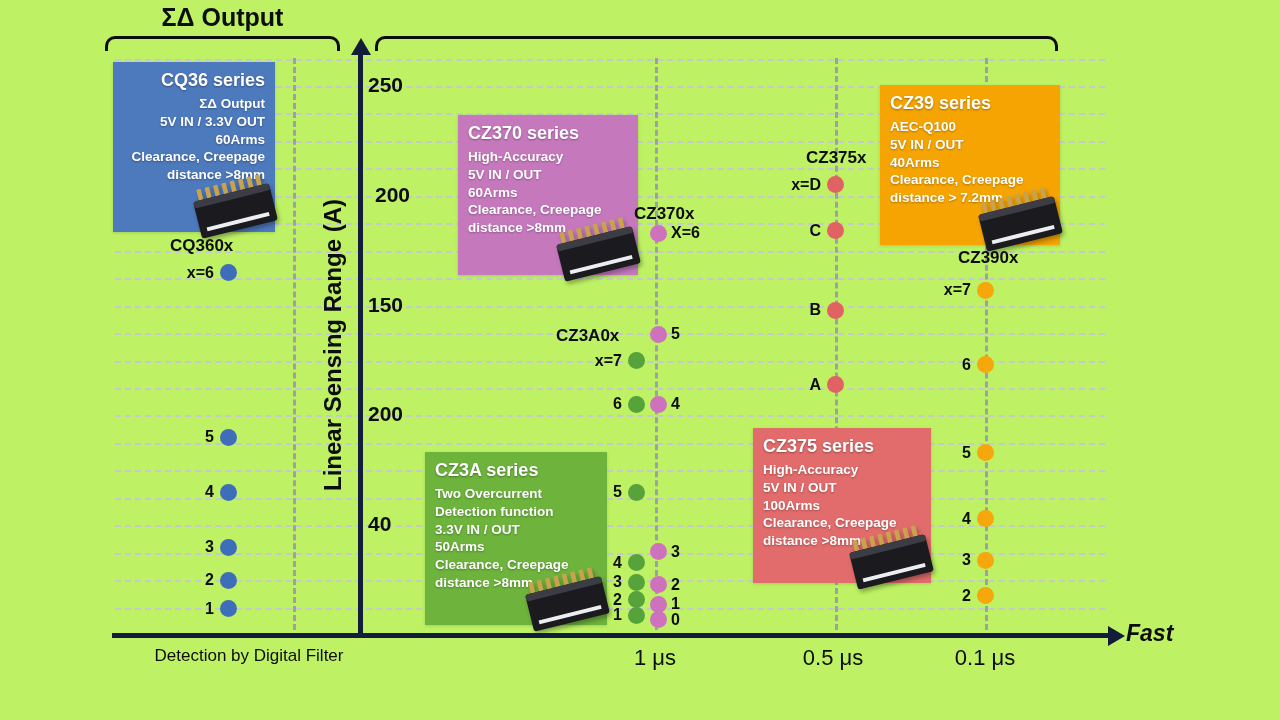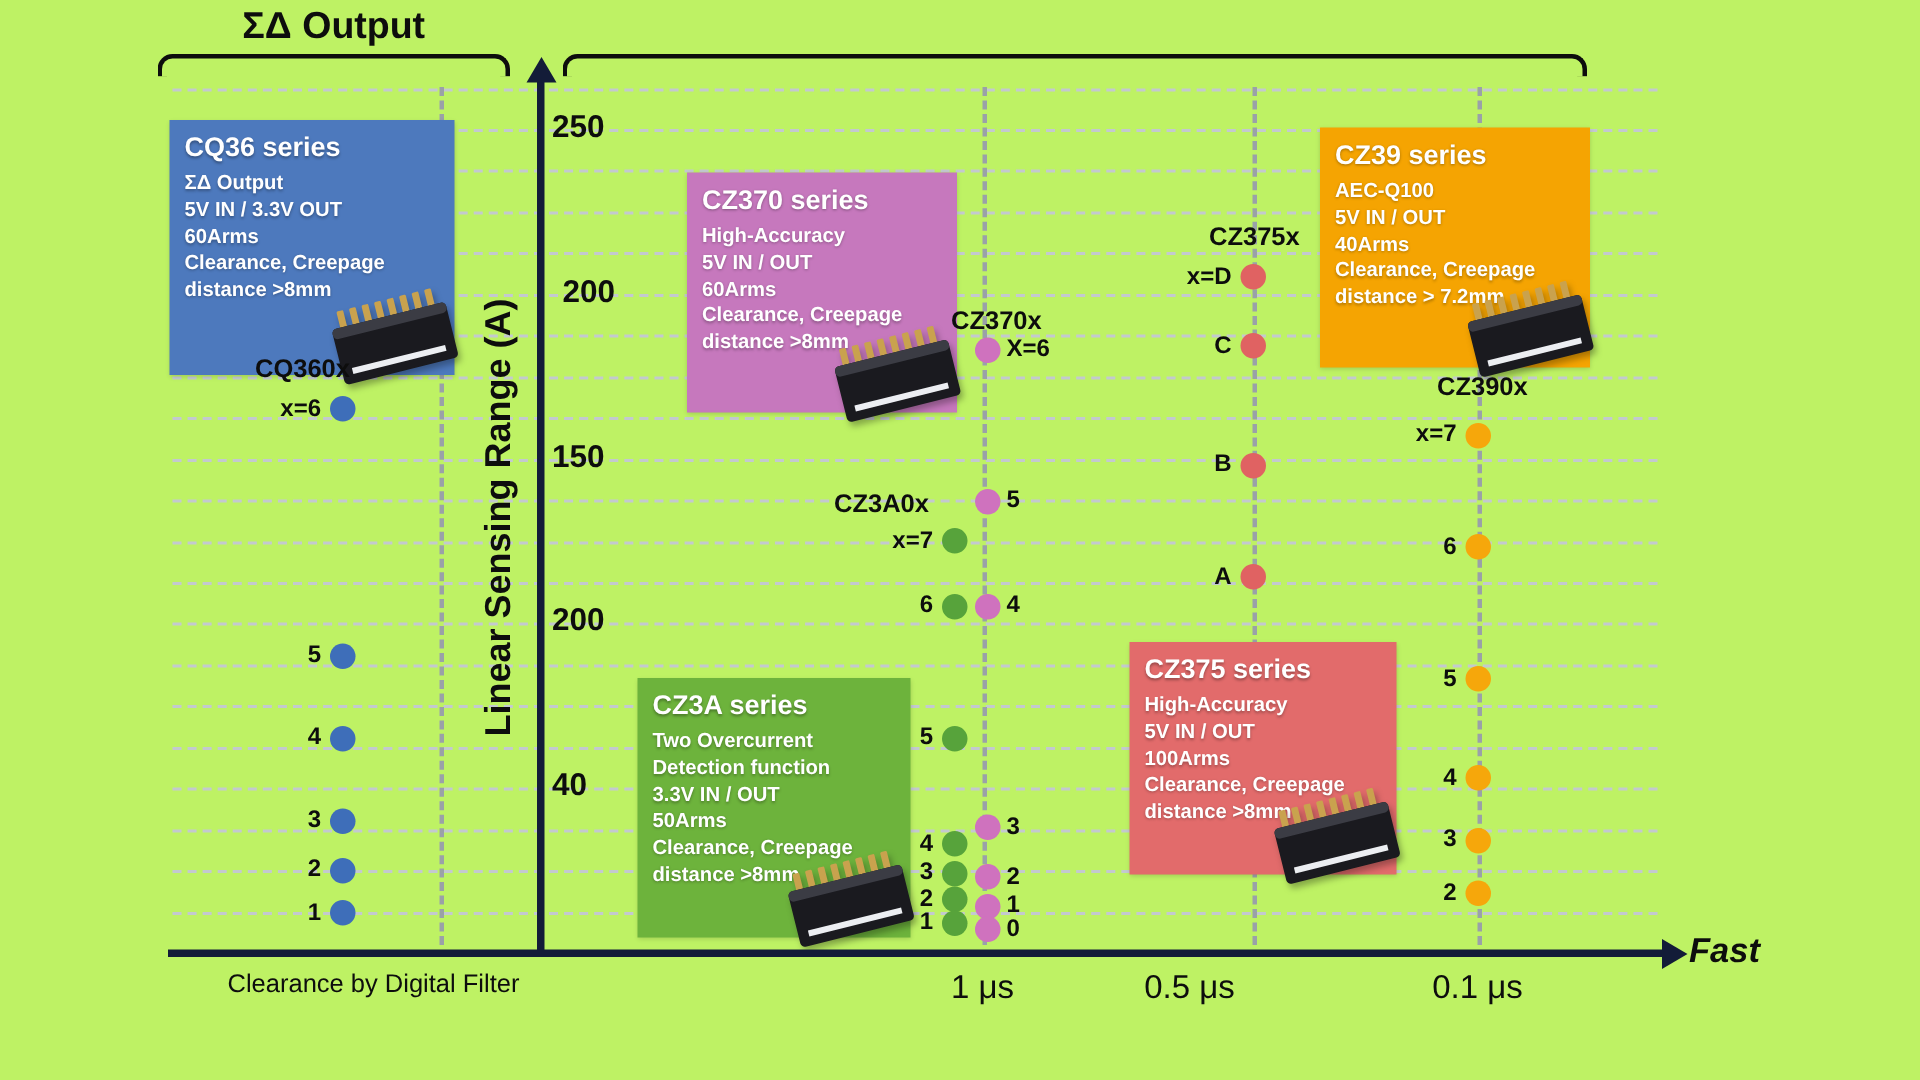--- a/index.html
+++ b/index.html
@@ -36,21 +36,21 @@
   .footnote{ position:absolute; left:118px; top:646px; width:262px; text-align:center;
              font-size:17px; z-index:5; }
 
   .ytick { position:absolute; font-size:21px; font-weight:bold; z-index:5; }
   .xtick { position:absolute; font-size:22px; font-weight:normal; text-align:center; z-index:5; }
 
   .series-box { position:absolute; color:#fff; padding:8px 10px; z-index:3;
                 box-shadow:0 1px 3px rgba(0,0,0,0.15); }
   .box-title { font-size:18px; font-weight:bold; margin-bottom:4px; text-shadow:0 1px 2px rgba(0,0,0,0.35); }
   .box-line  { font-size:13.5px; font-weight:bold; line-height:1.32; text-shadow:0 1px 2px rgba(0,0,0,0.3); }
-  #box-cq36  { left:113px; top:80px;  width:190px; height:170px; }
+  #box-cq36  { left:113px; top:62px;  width:162px; height:170px;text-align:right; }
   #box-cz370 { left:458px; top:115px; width:180px; height:160px; }
   #box-cz3a  { left:425px; top:452px; width:182px; height:173px; }
   #box-cz375 { left:753px; top:428px; width:178px; height:155px; }
   #box-cz39  { left:880px; top:85px;  width:180px; height:160px; }
   .chip-slot { position:absolute; right:-8px; bottom:-14px; width:96px; height:74px;
                pointer-events:none; filter:drop-shadow(2px 3px 2px rgba(0,0,0,0.30)); }
 
   .dot { position:absolute; width:17px; height:17px; border-radius:50%; z-index:6; }
   .pt-label { position:absolute; font-size:16px; font-weight:bold; white-space:nowrap; z-index:6; }
   .series-name { position:absolute; font-size:17px; font-weight:bold; white-space:nowrap; z-index:6; }
@@ -64,21 +64,21 @@
   <div class="bracket bracket-sigma"></div>
   <div class="bracket bracket-analog"></div>
 
   <div class="y-axis"></div>
   <div class="y-arrow"></div>
   <div class="x-axis"></div>
   <div class="x-arrow"></div>
 
   <div class="y-label">Linear Sensing Range (A)</div>
   <div class="fast">Fast</div>
-  <div class="footnote">Clearance by Digital Filter</div>
+  <div class="footnote">Detection by Digital Filter</div>
 
   <div class="series-box" id="box-cq36" style="background: rgb(77, 121, 189);">
     <div class="box-title">CQ36 series</div>
     <div class="box-line">ΣΔ Output</div>
     <div class="box-line">5V IN / 3.3V OUT</div>
     <div class="box-line">60Arms</div>
     <div class="box-line">Clearance, Creepage</div>
     <div class="box-line">distance &gt;8mm</div>
     <div class="chip-slot"><svg viewBox="0 0 96 74" width="96" height="74">
           <g transform="rotate(-14 48 37)">
@@ -218,21 +218,21 @@
     <div class="vgrid" style="left: 293px; top: 58px; height: 572px;"></div>
     <div class="vgrid" style="left: 655px; top: 58px; height: 572px;"></div>
     <div class="vgrid" style="left: 835px; top: 58px; height: 572px;"></div>
     <div class="vgrid" style="left: 985px; top: 58px; height: 572px;"></div>
     <div class="ytick" style="left: 368px; top: 512.2px;">40</div>
     <div class="ytick" style="left: 368px; top: 402.4px;">200</div>
     <div class="ytick" style="left: 368px; top: 292.6px;">150</div>
     <div class="ytick" style="left: 375px; top: 182.8px;">200</div>
     <div class="ytick" style="left: 368px; top: 73px;">250</div>
     <div class="xtick" style="left: 585px; top: 645px; width: 140px;">1 μs</div>
-    <div class="xtick" style="left: 723px; top: 645px; width: 140px;">0.5 μs</div>
+    <div class="xtick" style="left: 763px; top: 645px; width: 140px;">0.5 μs</div>
     <div class="xtick" style="left: 915px; top: 645px; width: 140px;">0.1 μs</div>
     <div class="series-name" style="left: 170px; top: 236px;">CQ360x</div>
     <div class="dot" style="left: 219.5px; top: 264.2px; background: rgb(62, 110, 185);"></div>
     <div class="pt-label" style="top: 272.7px; left: 214px; transform: translate(-100%, -50%);">x=6</div>
     <div class="dot" style="left: 219.5px; top: 428.9px; background: rgb(62, 110, 185);"></div>
     <div class="pt-label" style="top: 437.4px; left: 214px; transform: translate(-100%, -50%);">5</div>
     <div class="dot" style="left: 219.5px; top: 483.8px; background: rgb(62, 110, 185);"></div>
     <div class="pt-label" style="top: 492.3px; left: 214px; transform: translate(-100%, -50%);">4</div>
     <div class="dot" style="left: 219.5px; top: 538.7px; background: rgb(62, 110, 185);"></div>
     <div class="pt-label" style="top: 547.2px; left: 214px; transform: translate(-100%, -50%);">3</div>

